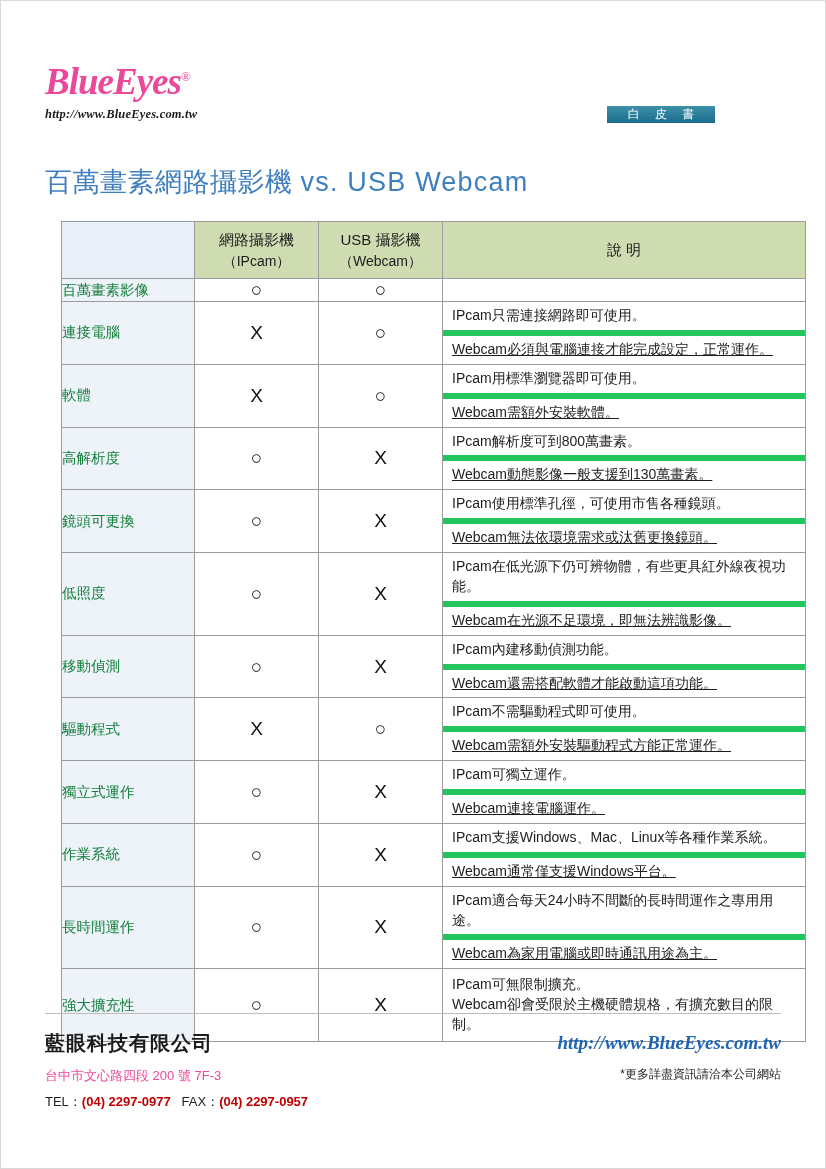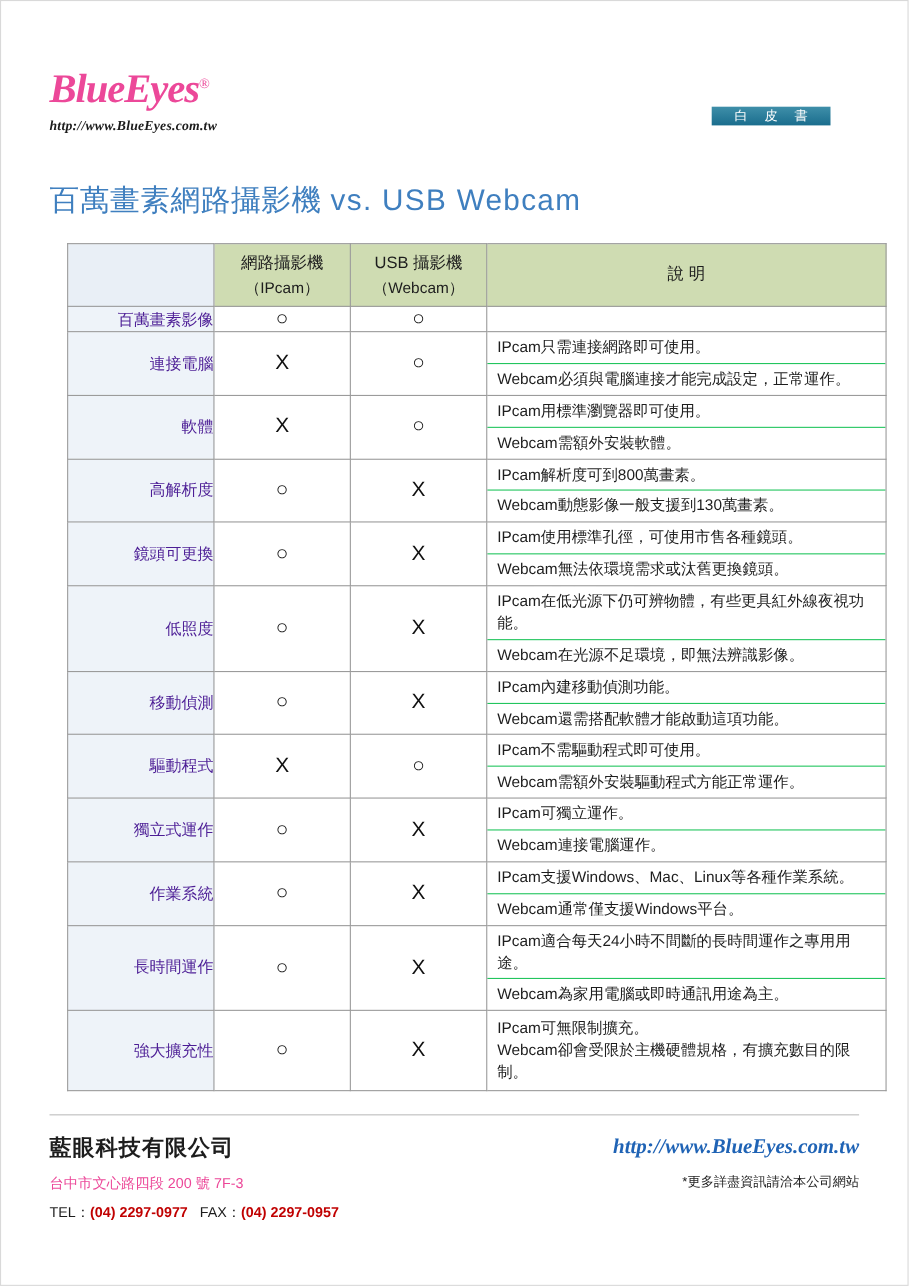--- a/index.html
+++ b/index.html
@@ -59,22 +59,23 @@
     font-size: 12.5px;
     color: #1b1b1b;
     margin-top: 7px;
     letter-spacing: 0.2px;
   }
   .tag-wrap {
     position: absolute;
     right: 0;
     top: 24px;
     display: flex;
-    align-items: center;
+    align-items: flex-end;
     height: 36px;
+    gap: 40px;
   }
   .tag-box {
     background: #1d6f8f;
     background: linear-gradient(180deg, #3f8fa9 0%, #1a6d8d 100%);
     color: #ffffff;
     font-size: 12px;
     letter-spacing: 6px;
     padding: 0 10px 0 16px;
     display: flex;
     align-items: center;
@@ -150,43 +151,43 @@
     line-height: 1.45;
     text-align: center;
   }
   thead th.blank { background: #e9eff6; }
   thead th .sub { display: block; font-size: 14px; }
 
   td.rowhead {
     background: #eef3f9;
     font-size: 14.5px;
     padding: 6px 10px;
-    color: #4c1d95;
+    color: #15803d;
     white-space: nowrap;
-    text-align: right;
   }
   td.mark {
     text-align: center;
     font-size: 19px;
     font-family: "Liberation Sans", sans-serif;
     color: #111;
     background: #ffffff;
   }
   td.note {
     background: #ffffff;
     font-size: 14px;
     color: #1d1d1d;
     padding: 0;
   }
   td.note .line {
     padding: 4px 7px 4px 9px;
     line-height: 1.42;
   }
   td.note .line + .line {
-    border-top: 1px solid #22c55e;
+    border-top: 6px solid #22c55e;
+    text-decoration: underline;
   }
   td.note.single .line { padding: 6px 9px; }
   td.empty { background: #ffffff; }
 
   
   .footer {
     position: absolute;
     left: 44px;
     right: 44px;
     bottom: 52px;

